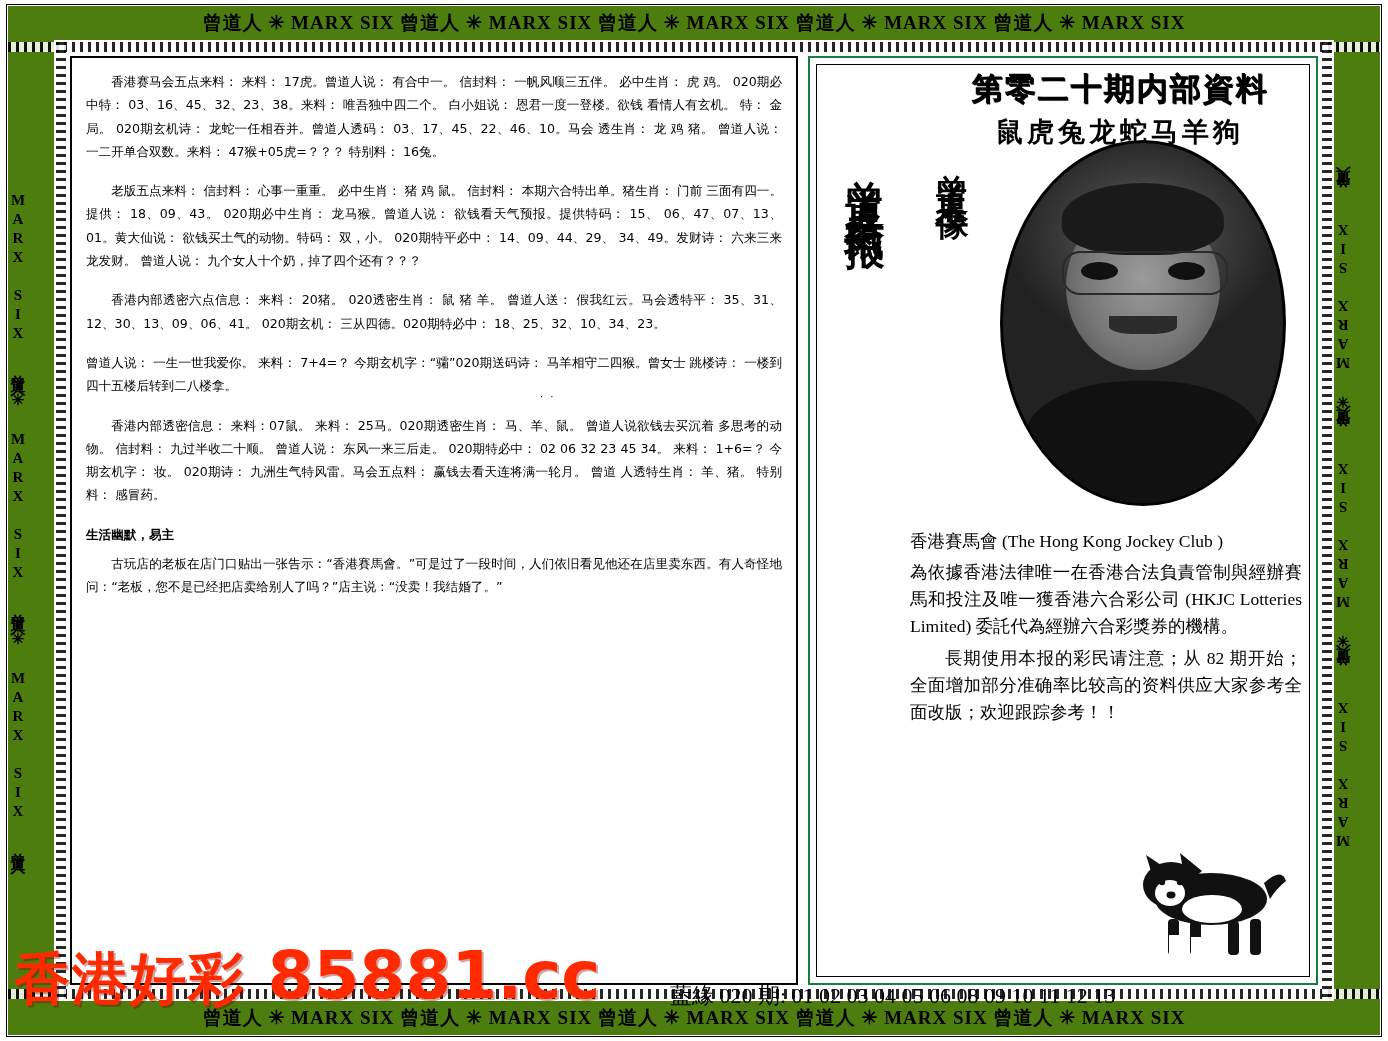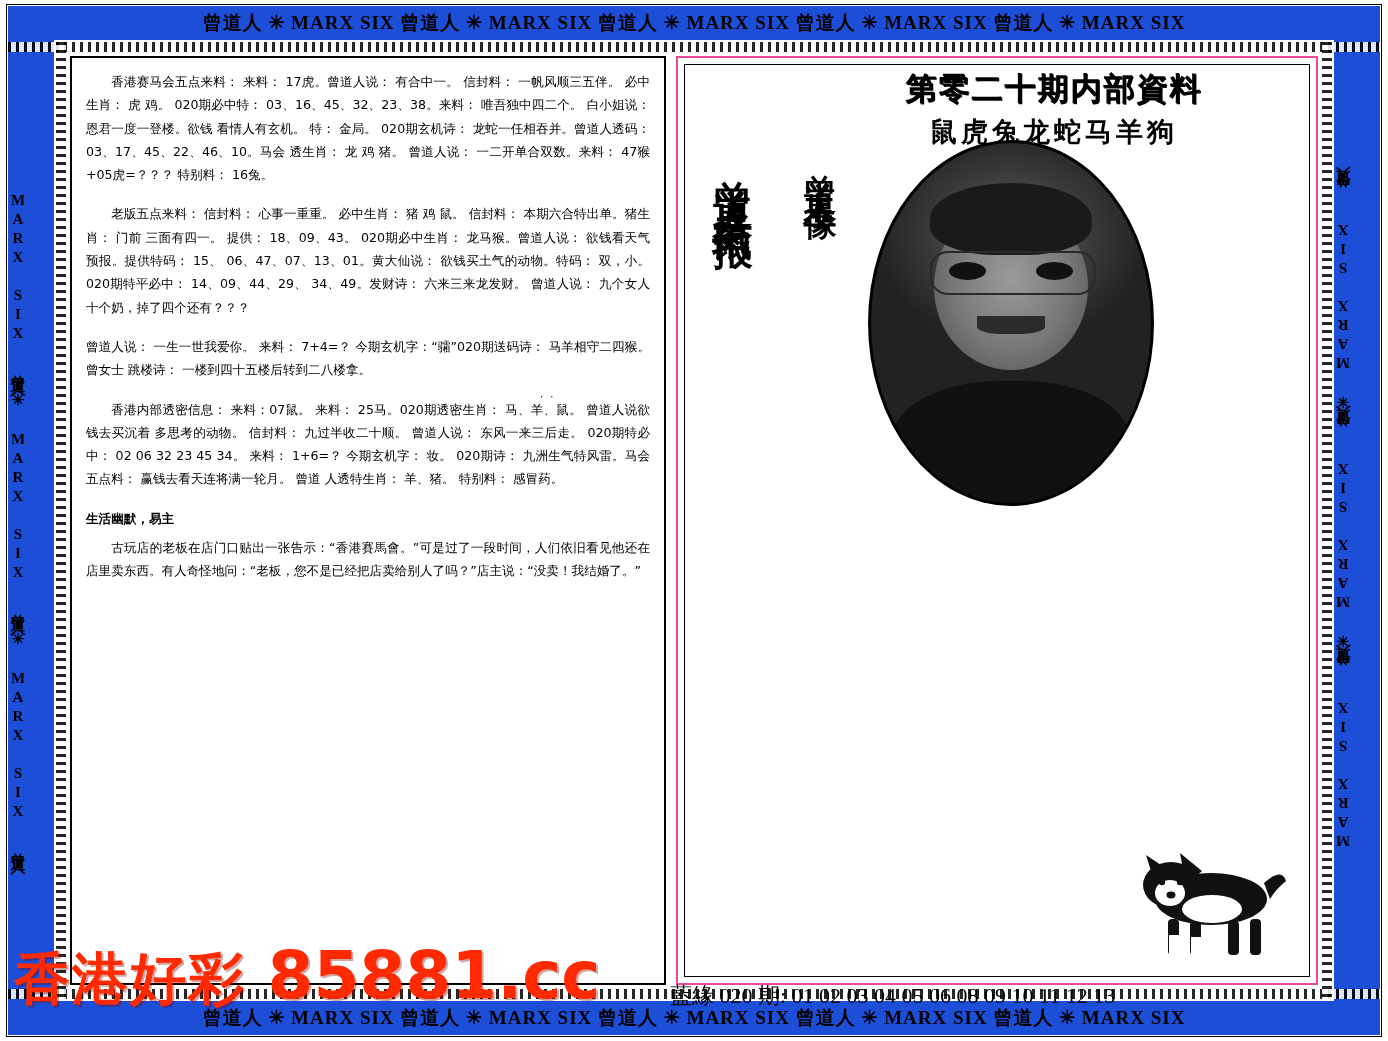--- a/index.html
+++ b/index.html
@@ -15,21 +15,21 @@
     background:#fff;
   }
   
   .border-frame{
     position:absolute;
     left:6px;top:4px;right:6px;bottom:4px;
     border:3px double #000;
   }
   .border-band{
     position:absolute;
-    background:#1d4ed8;
+    background:#4d7c0f;
     overflow:hidden;
     white-space:nowrap;
     font-family:"Liberation Serif","DejaVu Serif",serif;
     font-weight:700;
     color:#000;
   }
   .band-top{left:8px;top:6px;right:8px;height:34px;line-height:34px;font-size:19px;letter-spacing:1px;text-align:center;}
   .band-bottom{left:8px;bottom:6px;right:8px;height:34px;line-height:34px;font-size:19px;letter-spacing:1px;text-align:center;}
   .band-left{left:8px;top:40px;bottom:40px;width:46px;}
   .band-right{right:8px;top:40px;bottom:40px;width:46px;}
@@ -66,37 +66,37 @@
   .wave-r{right:56px;}
 
   
   .content{
     position:absolute;
     left:70px;top:56px;right:70px;bottom:56px;
     display:flex;
     gap:10px;
   }
   .col-left{
-    width:596px;
+    width:728px;
     border:2px solid #000;
     padding:12px 14px 10px 14px;
     box-sizing:border-box;
     font-family:"DejaVu Sans","Liberation Sans",sans-serif;
     font-size:12.6px;
     line-height:1.85;
     color:#000;
     overflow:hidden;
     position:relative;
   }
   .col-left p{margin:0 0 16px 0;text-indent:2em;text-align:justify;}
   .col-left p.noindent{text-indent:0;}
   .joke-title{font-weight:700;margin:14px 0 6px 0;text-indent:0;}
   .col-right{
     flex:1;
-    border:2px solid #ec4899;
+    border:2px solid #15803d;
     box-sizing:border-box;
     position:relative;
     padding:8px;
     overflow:hidden;
   }
   .right-inner{
     position:absolute;inset:6px;
     border:1px solid #000;
   }
   .rhead{
@@ -241,20 +241,21 @@
   <div class="wave wave-b"></div>
   <div class="wave-v wave-l"></div>
   <div class="wave-v wave-r"></div>
 
   <div class="content">
 
     <div class="col-left">
       <p>香港赛马会五点来料： 来料： 17虎。曾道人说： 有合中一。 信封料： 一帆风顺三五伴。 必中生肖： 虎 鸡。 020期必中特： 03、16、45、32、23、38。来料： 唯吾独中四二个。 白小姐说： 恩君一度一登楼。欲钱 看情人有玄机。 特： 金局。 020期玄机诗： 龙蛇一任相吞并。曾道人透码： 03、17、45、22、46、10。马会 透生肖： 龙 鸡 猪。 曾道人说： 一二开单合双数。来料： 47猴+05虎=？？？ 特别料： 16兔。</p>
       <p>老版五点来料： 信封料： 心事一重重。 必中生肖： 猪 鸡 鼠。 信封料： 本期六合特出单。猪生肖： 门前 三面有四一。 提供： 18、09、43。 020期必中生肖： 龙马猴。曾道人说： 欲钱看天气预报。提供特码： 15、 06、47、07、13、01。黄大仙说： 欲钱买土气的动物。特码： 双，小。 020期特平必中： 14、09、44、29、 34、49。发财诗： 六来三来龙发财。 曾道人说： 九个女人十个奶，掉了四个还有？？？</p>
       <span class="tiny-dots">· ·</span>
+      <p>香港内部透密六点信息： 来料： 20猪。 020透密生肖： 鼠 猪 羊。 曾道人送： 假我红云。马会透特平： 35、31、12、30、13、09、06、41。 020期玄机： 三从四德。020期特必中： 18、25、32、10、34、23。</p>
       <p class="noindent">曾道人说： 一生一世我爱你。 来料： 7+4=？ 今期玄机字：“骦”020期送码诗： 马羊相守二四猴。曾女士 跳楼诗： 一楼到四十五楼后转到二八楼拿。</p>
       <p>香港内部透密信息： 来料：07鼠。 来料： 25马。020期透密生肖： 马、羊、鼠。 曾道人说欲钱去买沉着 多思考的动物。 信封料： 九过半收二十顺。 曾道人说： 东风一来三后走。 020期特必中： 02 06 32 23 45 34。 来料： 1+6=？ 今期玄机字： 妆。 020期诗： 九洲生气特风雷。马会五点料： 赢钱去看天连将满一轮月。 曾道 人透特生肖： 羊、猪。 特别料： 感冒药。</p>
       <div class="joke-title">生活幽默，易主</div>
       <p>古玩店的老板在店门口贴出一张告示：“香港賽馬會。”可是过了一段时间，人们依旧看见他还在店里卖东西。有人奇怪地问：“老板，您不是已经把店卖给别人了吗？”店主说：“没卖！我结婚了。”</p>
     </div>
 
     <div class="col-right">
       <div class="right-inner"></div>
 
       <div class="rhead">
@@ -268,20 +269,25 @@
       <div class="portrait">
         <div class="body"></div>
         <div class="face"></div>
         <div class="hair"></div>
         <div class="glasses"></div>
         <div class="eye l"></div>
         <div class="eye r"></div>
         <div class="mouth"></div>
       </div>
 
+      <div class="rtext">
+        <p>香港賽馬會 (The Hong Kong Jockey Club )</p>
+        <p>為依據香港法律唯一在香港合法負責管制與經辦賽馬和投注及唯一獲香港六合彩公司 (HKJC Lotteries Limited) 委託代為經辦六合彩獎券的機構。</p>
+        <p class="ind">長期使用本报的彩民请注意；从 82 期开始；全面增加部分准确率比较高的资料供应大家参考全面改版；欢迎跟踪参考！！</p>
+      </div>
 
       <svg class="dog" viewBox="0 0 190 140">
         <g fill="#111">
           <ellipse cx="95" cy="72" rx="56" ry="26"></ellipse>
           <path d="M40 60 L30 28 L54 44 Z"></path>
           <path d="M70 58 L64 26 L86 44 Z"></path>
           <ellipse cx="55" cy="58" rx="28" ry="23"></ellipse>
           <rect x="52" y="92" width="11" height="36" rx="4"></rect>
           <rect x="74" y="94" width="11" height="34" rx="4"></rect>
           <rect x="112" y="94" width="11" height="34" rx="4"></rect>

